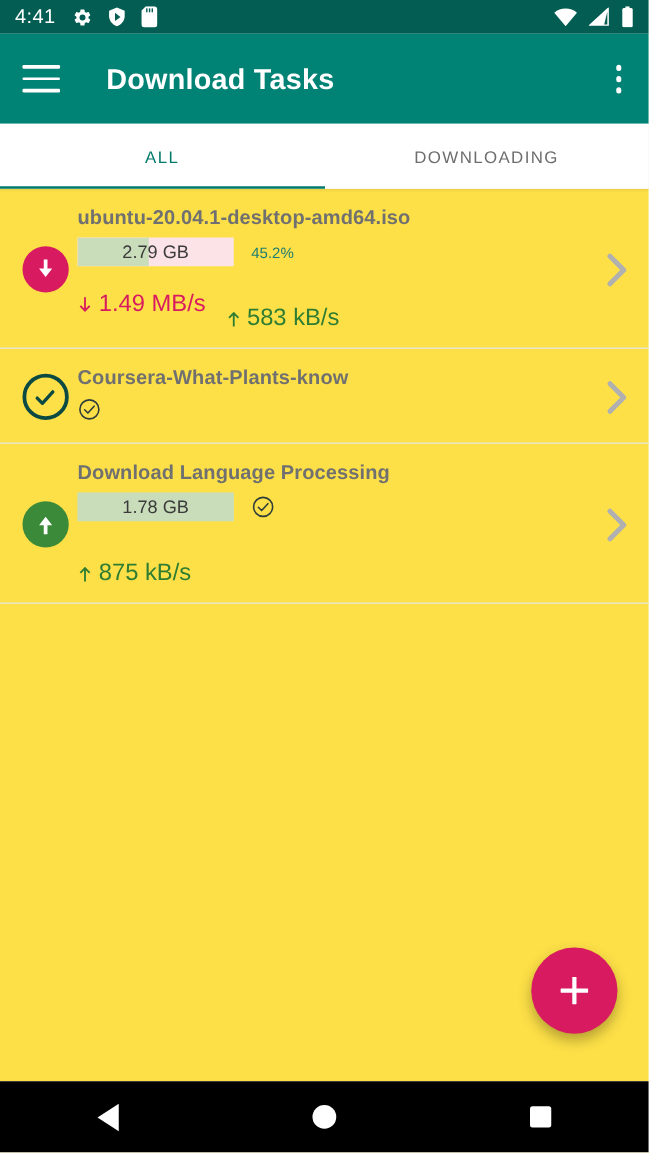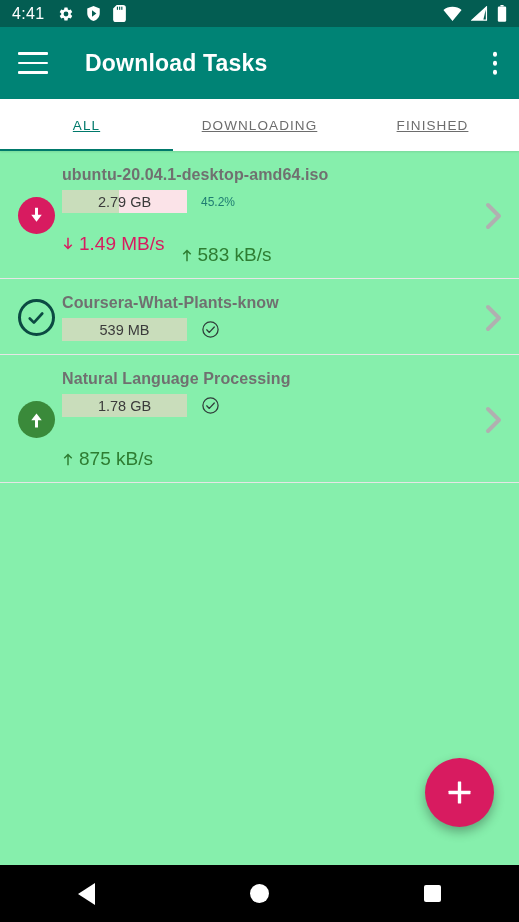--- a/index.html
+++ b/index.html
@@ -87,33 +87,32 @@
   }
   .tab {
     flex:1 1 0;
     display:flex; align-items:center; justify-content:center;
     font-size:13.5px;
     letter-spacing:1.1px;
     color:#6d6d6d;
     cursor:pointer;
     position:relative;
     font-weight:500;
-    text-decoration:underline;
   }
   .tab.active { color:#00796B; }
   .tab.active::after {
     content:"";
     position:absolute; left:0; right:0; bottom:0;
     height:2.5px; background:#00796B;
   }
 
   
   .list {
     flex:1 1 auto;
-    background:#86efac;
+    background:#fde047;
     overflow:hidden;
   }
   .task-row {
     display:flex;
     align-items:flex-start;
     padding:14px 14px 12px 10px;
     border-bottom:1px solid #e6e6e6;
     position:relative;
     min-height:76px;
     cursor:pointer;
@@ -279,21 +278,20 @@
     <div class="overflow">
       <i></i>
       <i></i>
       <i></i>
     </div>
   </div>
 
   <div class="tabs">
     <div class="tab active">ALL</div>
     <div class="tab">DOWNLOADING</div>
-    <div class="tab">FINISHED</div>
   </div>
 
   <div class="list">
 
     <div class="task-row">
       <div class="task-icon-wrap">
         <div class="circ dl">
           <svg width="21" height="21" viewBox="0 0 24 24" fill="#fff">
             <path d="M10.3 3h3.4v8.2h4.3L12 19 6 11.2h4.3V3z"></path>
           </svg>
@@ -334,24 +332,20 @@
       <div class="task-icon-wrap">
         <div class="circ done">
           <svg width="20" height="20" viewBox="0 0 24 24" fill="none" stroke="#0B4A42" stroke-width="3.2" stroke-linecap="round" stroke-linejoin="round">
             <path d="M4.5 12.6l5 5L19.5 6.6"></path>
           </svg>
         </div>
       </div>
       <div class="task-body">
         <div class="task-name">Coursera-What-Plants-know</div>
         <div class="meta-row">
-          <div class="progress complete">
-            <div class="fill" style="width:100%"></div>
-            <div class="size">539 MB</div>
-          </div>
           <div class="check-mini">
             <svg width="19" height="19" viewBox="0 0 24 24" fill="none" stroke="#2f3d3a" stroke-width="1.6">
               <circle cx="12" cy="12" r="9.6"></circle>
               <path d="M7.2 12.4l3.3 3.3 6.3-6.9" stroke-linecap="round" stroke-linejoin="round"></path>
             </svg>
           </div>
         </div>
       </div>
       <div class="chev">
         <svg width="24" height="34" viewBox="0 0 24 34" fill="none" stroke="#b0b0b0" stroke-width="4" stroke-linecap="round" stroke-linejoin="round">
@@ -362,21 +356,21 @@
 
     <div class="task-row">
       <div class="task-icon-wrap">
         <div class="circ up">
           <svg width="21" height="21" viewBox="0 0 24 24" fill="#fff">
             <path d="M13.7 21h-3.4v-8.2H6L12 5l6 7.8h-4.3V21z"></path>
           </svg>
         </div>
       </div>
       <div class="task-body">
-        <div class="task-name">Natural Language Processing</div>
+        <div class="task-name">Download Language Processing</div>
         <div class="meta-row">
           <div class="progress complete">
             <div class="fill" style="width:100%"></div>
             <div class="size">1.78 GB</div>
           </div>
           <div class="check-mini">
             <svg width="19" height="19" viewBox="0 0 24 24" fill="none" stroke="#2f3d3a" stroke-width="1.6">
               <circle cx="12" cy="12" r="9.6"></circle>
               <path d="M7.2 12.4l3.3 3.3 6.3-6.9" stroke-linecap="round" stroke-linejoin="round"></path>
             </svg>

